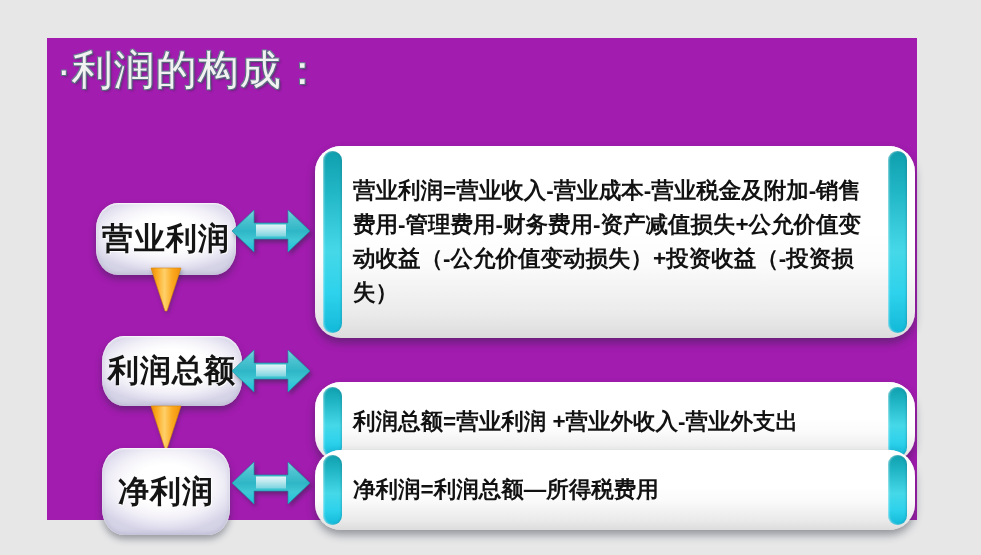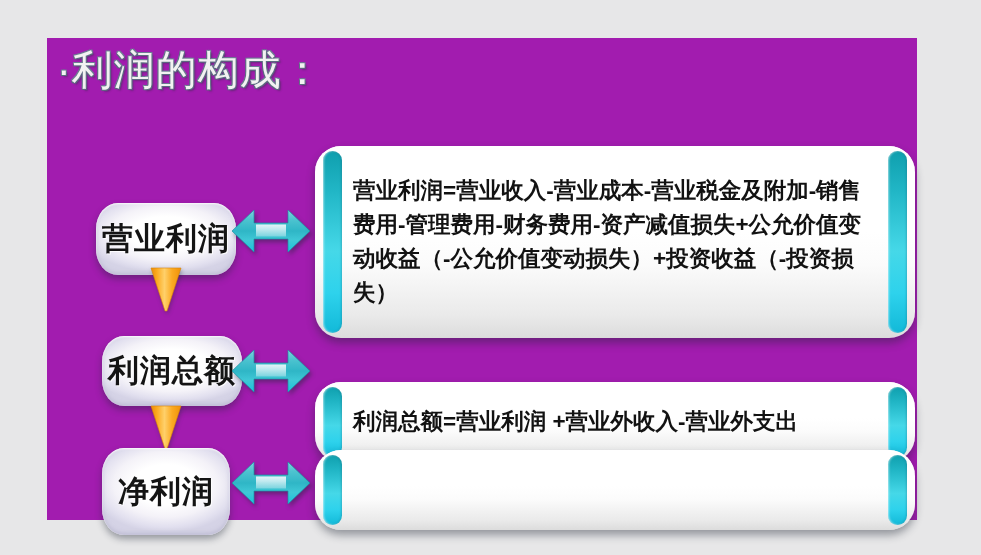--- a/index.html
+++ b/index.html
@@ -248,16 +248,17 @@
           </linearGradient>
         </defs>
         <path d="M0,23 L22,2 L22,15 L56,15 L56,2 L78,23 L56,44 L56,31 L22,31 L22,44 Z" fill="url(#tealg3)" stroke="#1b93a4" stroke-width="0.7"></path>
         <rect x="24" y="16.5" width="30" height="12" fill="url(#shaftg3)" opacity="0.85"></rect>
       </svg>
     </div>
 
     <div class="fbox" style="left:268px; top:412px; width:600px; height:80px;">
       <div class="bar left"></div>
       <div class="bar right"></div>
+      <div class="ftext">净利润=利润总额—所得税费用</div>
     </div>
 
   </div>
 </div>
 
 </body></html>

